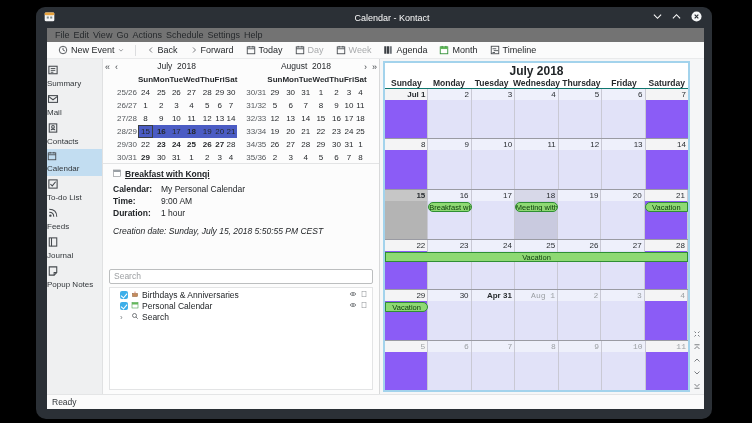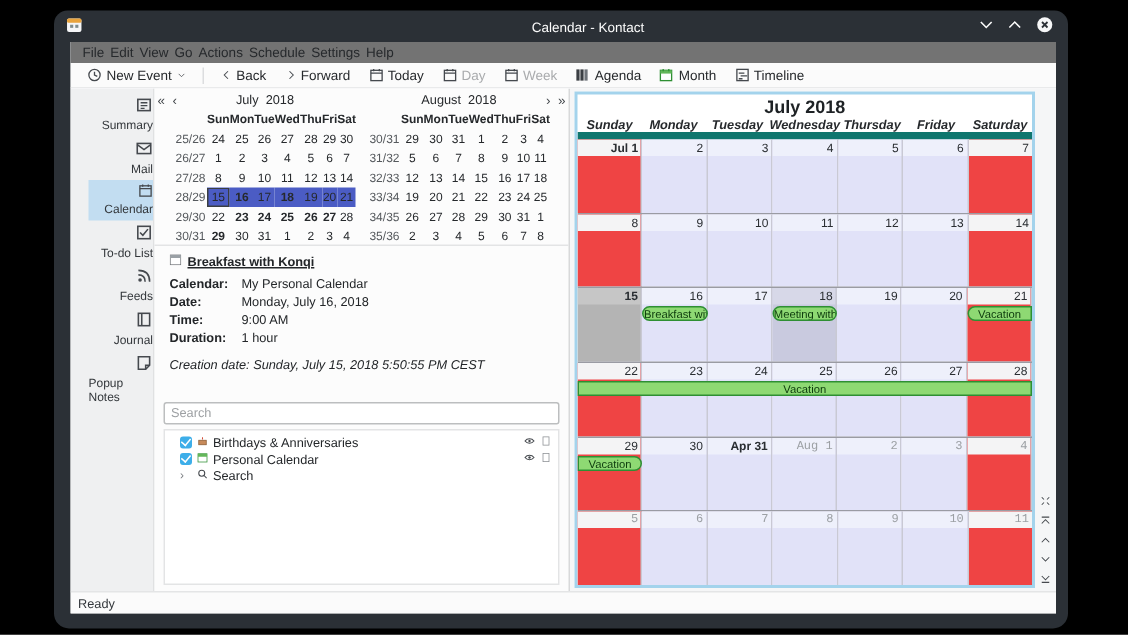--- a/index.html
+++ b/index.html
@@ -25,22 +25,22 @@
     color:#26292c; background:#fbfbfb; border-bottom:1px solid #e9eaeb;
     padding-left:6px; gap:2px; flex:0 0 auto; }
   .tbtn { display:flex; align-items:center; gap:3px; padding:2px 5px; border-radius:2px; }
   .tbtn.disabled { color:#a9abad; }
   .tbtn svg { display:block; }
   .tsep { width:1px; height:11px; background:#dcdddf; margin:0 4px; }
   #main { flex:1; display:flex; overflow:hidden; background:#fcfcfc; }
   
   #sidebar { width:56px; background:#eff0f1; border-right:1px solid #e0e1e2;
     padding-top:3px; flex:0 0 auto; }
-  .side-item { display:flex; flex-direction:column; align-items:flex-end;
-    padding:2px 0 3px; font-size:8px; color:#33373b; gap:1px;margin-left:12px; }
+  .side-item { display:flex; flex-direction:column; align-items:flex-start;
+    padding:2px 0 3px; font-size:8px; color:#33373b; gap:1px; }
   .side-item.selected { background:#c2ddf1; }
   
   #middle { width:277px; display:flex; flex-direction:column; border-right:1px solid #d8d9da;
     background:#fcfcfc; flex:0 0 auto; }
   #datenav { height:102px; position:relative; padding:2px 14px 0 13px; flex:0 0 auto; }
   .nav-arrow { position:absolute; top:3px; font-size:9px; color:#44484c; }
   .minis { display:flex; gap:8px; }
   .mini { flex:1; }
   .mini-title { text-align:center; font-size:8.5px; color:#26292c; height:12px; }
   .mini-title b { font-weight:normal; }
@@ -76,29 +76,29 @@
   .cbx { width:8px; height:8px; background:#3daee9; border-radius:2px; position:relative; flex:0 0 auto;}
   .cbx:after { content:""; position:absolute; left:2px; top:0.5px; width:3px; height:5px;
     border:solid #fff; border-width:0 1.4px 1.4px 0; transform:rotate(40deg); }
   .expander { font-size:8px; color:#7a7e82; width:8px; }
   
   #monthwrap { flex:1; display:flex; background:#f5f6f7; }
   #monthview { flex:1; margin:2px 0 2px 3px; border:2px solid #a3d3ec; background:#fff;
     display:flex; flex-direction:column; overflow:hidden; }
   #mv-title { text-align:center; font-size:12px; font-weight:bold; color:#1e2225;
     height:15px; line-height:16px; flex:0 0 auto; }
-  #mv-headers { display:flex; flex:0 0 auto; border-bottom:5px solid #0f766e;font-style:italic; }
+  #mv-headers { display:flex; flex:0 0 auto; border-bottom:1px solid #0f766e; }
   #mv-headers div { flex:1; text-align:center; font-size:8.5px; font-weight:bold;
     color:#26292c; height:10px; }
   #mv-grid { flex:1; display:flex; flex-direction:column; }
   .mv-week { flex:1; display:flex; position:relative; border-top:1px solid #9a9ba3; }
   .mv-week:first-child { border-top:none; }
   .mv-cell { flex:1; border-right:1px solid #c9c9d4; position:relative; overflow:hidden; }
   .mv-cell:last-child { border-right:none; }
-  .c-wd { background:#e1e2f8; } .c-we { background:#ef4444; }
+  .c-wd { background:#e1e2f8; } .c-we { background:#8b5cf6; }
   .c-today { background:#b4b4b4; } .c-selected { background:#c9cadf; }
   .mv-strip { height:11px; font-size:8px; text-align:right; padding:1px 2px 0 0;
     color:#2a2e32; }
   .c-wd .mv-strip { background:#eef0fb; }
   .c-we .mv-strip { background:#f4f4f5; }
   .c-today .mv-strip { background:#c6c6c6; }
   .c-selected .mv-strip { background:#d7d8e8; }
   .c-other .mv-strip { color:#9ca0a4;font-family:Liberation Mono, monospace; }
   .n-bold { font-weight:bold; }
   .mv-event { position:absolute; top:12px; height:10px; line-height:9px;
@@ -252,20 +252,28 @@
                 <path d="M5 6 H11 M5 8.5 H11 M5 11 H8.5" stroke="#45494e" stroke-width="1.2"></path>
               </svg></span>
             <div>Summary</div>
           </div>
           <div class="side-item">
             <span class="icon"><svg width="12" height="12" viewBox="0 0 16 16">
                 <rect x="2" y="3.5" width="12" height="9" fill="none" stroke="#45494e" stroke-width="1.4"></rect>
                 <path d="M2 4.5 L8 9 L14 4.5" fill="none" stroke="#45494e" stroke-width="1.4"></path>
               </svg></span>
             <div>Mail</div>
+          </div>
+          <div class="side-item">
+            <span class="icon"><svg width="12" height="12" viewBox="0 0 16 16">
+                <rect x="3" y="2.5" width="10" height="11" fill="none" stroke="#45494e" stroke-width="1.4"></rect>
+                <circle cx="8" cy="6.5" r="1.8" fill="none" stroke="#45494e" stroke-width="1.4"></circle>
+                <path d="M5.5 11 C5.5 9 10.5 9 10.5 11" fill="none" stroke="#45494e" stroke-width="1.4"></path>
+              </svg></span>
+            <div>Contacts</div>
           </div>
           <div class="side-item selected">
             <span class="icon"><svg width="10" height="10" viewBox="0 0 16 16">
                 <rect x="2" y="3" width="12" height="11" fill="none" stroke="#45494e" stroke-width="1.4"></rect>
                 <path d="M2 6 H14" fill="none" stroke="#45494e" stroke-width="1.4"></path>
                 <path d="M5 1.5 V4 M11 1.5 V4" fill="none" stroke="#45494e" stroke-width="1.4"></path>
               </svg></span>
             <div>Calendar</div>
           </div>
           <div class="side-item">
@@ -438,24 +446,20 @@
                   <rect x="1" y="2" width="14" height="4" fill="#9aa0a5"></rect>
                 </svg></span>
             <span id="ev-title">Breakfast with Konqi</span>
           </div>
           <div id="ev-rows">
               <div class="ev-row">
                 <span class="ev-label">Calendar:</span>
                 <span class="ev-value">My Personal Calendar</span>
               </div>
               <div class="ev-row">
-                <span class="ev-label">Date:</span>
-                <span class="ev-value">Monday, July 16, 2018</span>
-              </div>
-              <div class="ev-row">
                 <span class="ev-label">Time:</span>
                 <span class="ev-value">9:00 AM</span>
               </div>
               <div class="ev-row">
                 <span class="ev-label">Duration:</span>
                 <span class="ev-value">1 hour</span>
               </div>
             </div>
           <div id="ev-created">Creation date: Sunday, July 15, 2018 5:50:55 PM CEST</div>
         </div>

